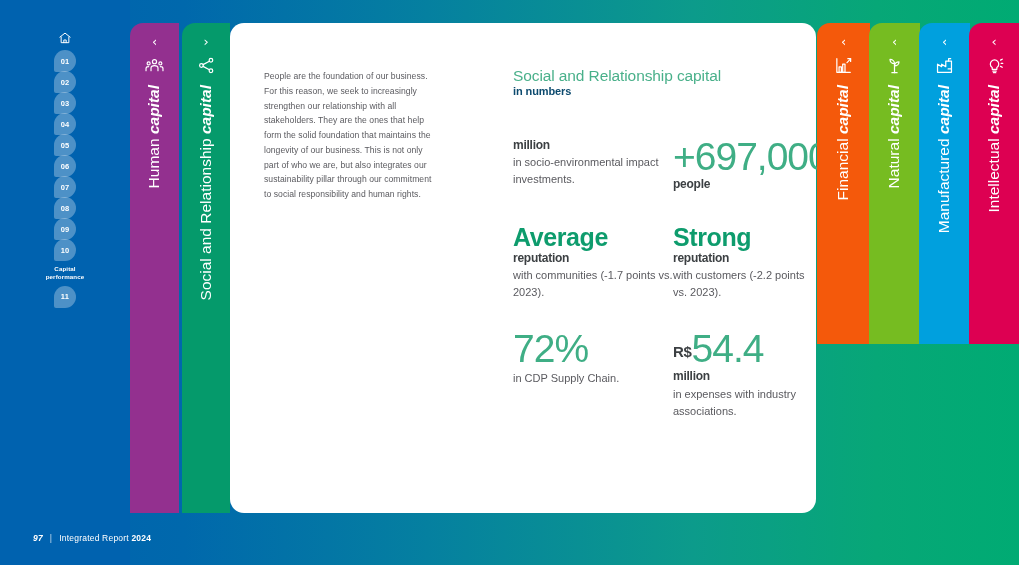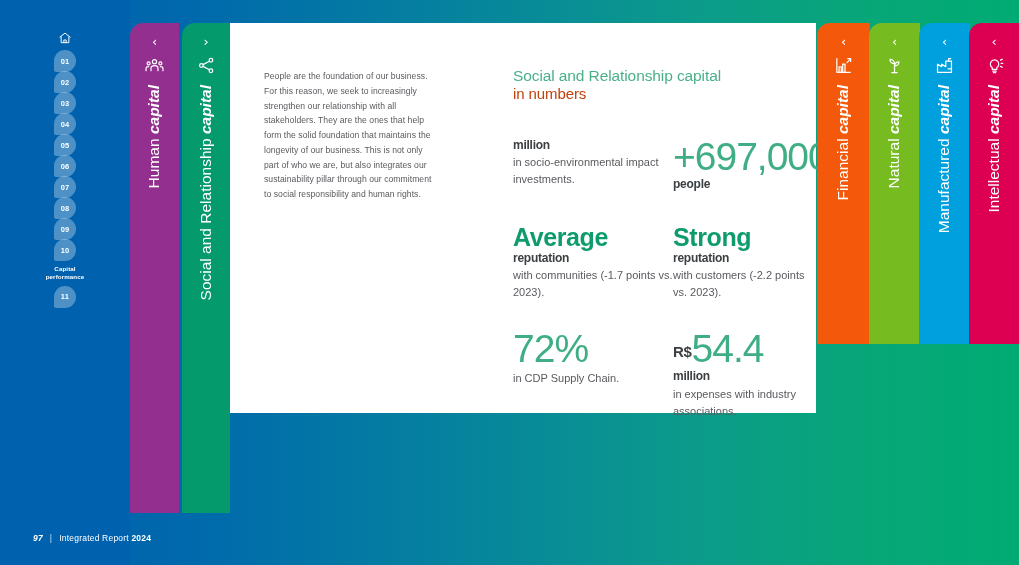--- a/index.html
+++ b/index.html
@@ -76,43 +76,43 @@
     padding-top:2px;
   }
   .tab .lbl i { font-style:italic; font-weight:700; }
 
   
   #tab-human { left:130px; width:49px; height:490px; background:#93308F; border-radius:13px 0 0 0; }
   #tab-social { left:182px; width:48px; height:490px; background:#059A6B; }
 
   
   #panel {
-    position:absolute; left:230px; top:23px; width:586px; height:390px;
-    background:#ffffff; z-index:3;
+    position:absolute; left:230px; top:23px; width:586px; height:490px;
+    background:#ffffff; z-index:3;border-radius:14px;
   }
 
   
   #tab-financial    { left:817px; width:53px; height:321px; background:#F4590B; }
   #tab-natural      { left:869px; width:51px; height:321px; background:#76BC21; }
   #tab-manufactured { left:919px; width:51px; height:321px; background:#00A0DE; }
   #tab-intellectual { left:969px; width:50px; height:321px; background:#DD0052; border-radius:13px 0 0 0; }
 
   
   #body-copy {
     position:absolute; left:34px; top:46px; width:176px;
     font-size:8.6px; line-height:1.72; color:#5A5A5F;
     letter-spacing:.05px;
   }
 
   #stats-head {
     position:absolute; left:283px; top:44px; width:300px;
     line-height:1.18;
   }
   #stats-head .l1 { font-size:15.5px; color:#49B08A; letter-spacing:-.1px; }
-  #stats-head .l2 { font-size:15px; color:#c2410c; font-weight:400; letter-spacing:-.1px; }
+  #stats-head .l2 { font-size:11px; color:#0c4a6e; font-weight:700; letter-spacing:-.1px; }
 
   #grid {
     position:absolute; left:283px; top:114px; width:304px;
     display:grid; grid-template-columns:160px 144px;
     row-gap:0; column-gap:0;
   }
   .cell { position:relative; }
   .big  { color:#0E9C6D; line-height:1; white-space:nowrap; }
   .big .thin { font-size:39px; font-weight:300; letter-spacing:-1.5px; }
   .big .pre  { font-size:15px; font-weight:700; color:#3C4043; letter-spacing:-.3px; vertical-align:5px; }

